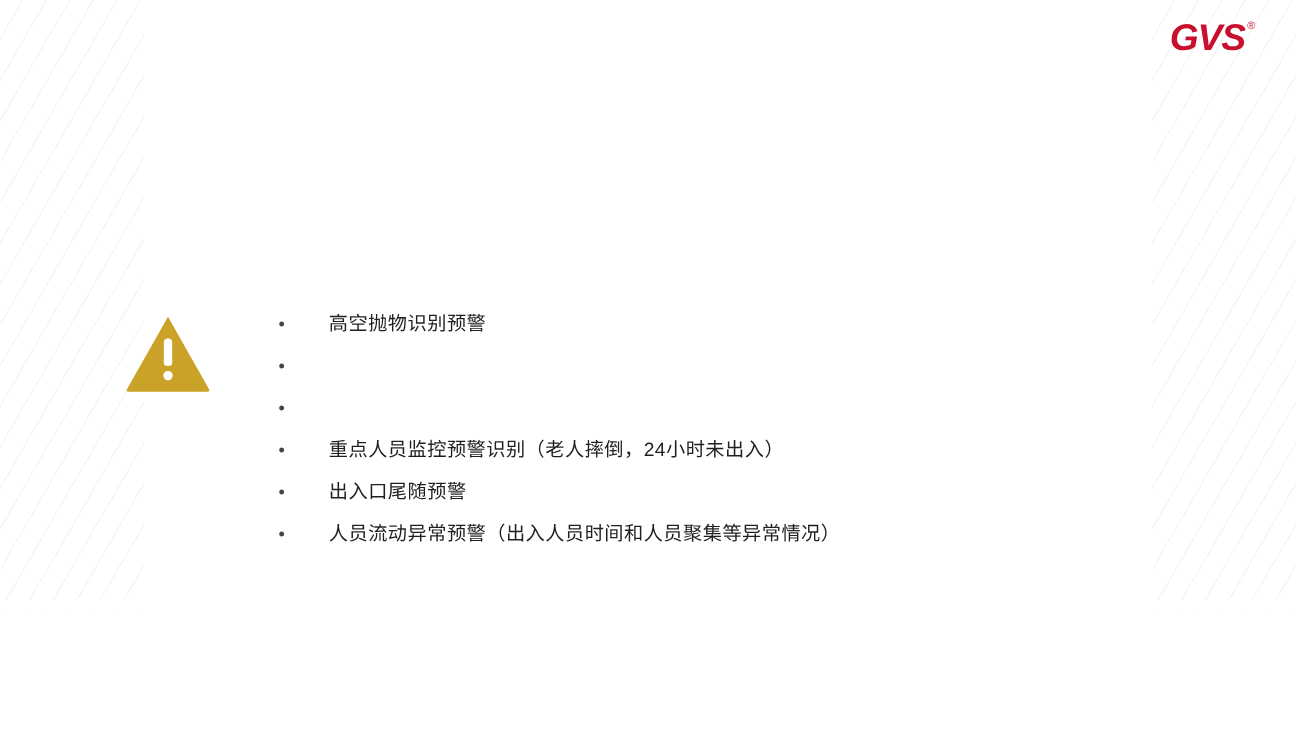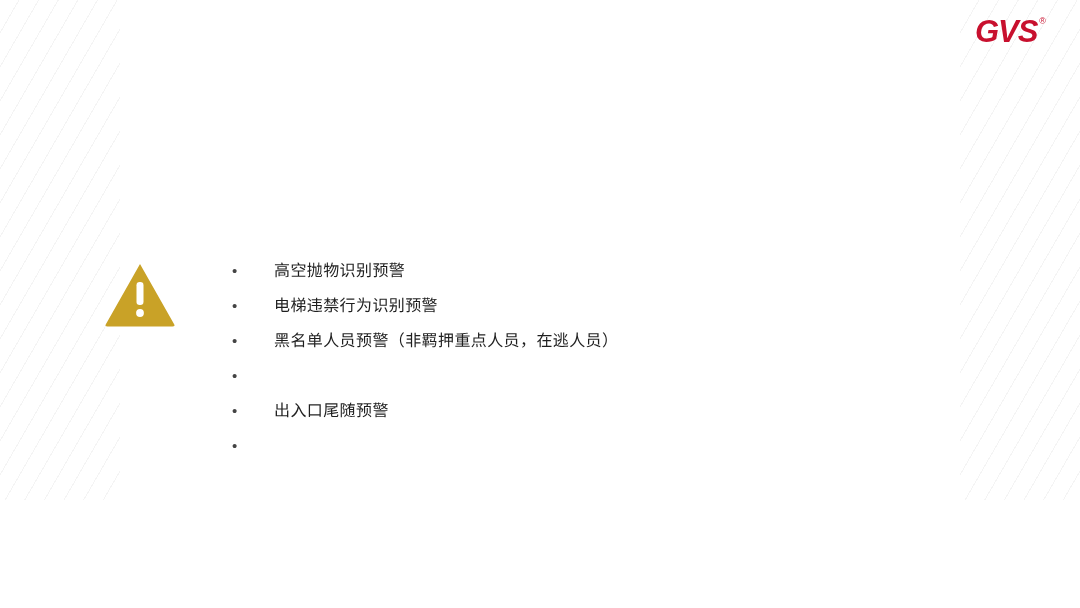--- a/index.html
+++ b/index.html
@@ -144,32 +144,32 @@
     </svg>
   </div>
 
   <div class="bullets">
     <div class="bullet">
       <span class="dot">•</span>
       <span class="text">高空抛物识别预警</span>
     </div>
     <div class="bullet">
       <span class="dot">•</span>
-      <span class="text">电梯违禁行为识别预警</span>
     </div>
     <div class="bullet">
       <span class="dot">•</span>
-      <span class="text">黑名单人员预警（非羁押重点人员，在逃人员）</span>
     </div>
     <div class="bullet">
       <span class="dot">•</span>
+      <span class="text">重点人员监控预警识别（老人摔倒，24小时未出入）</span>
     </div>
     <div class="bullet">
       <span class="dot">•</span>
       <span class="text">出入口尾随预警</span>
     </div>
     <div class="bullet">
       <span class="dot">•</span>
+      <span class="text">人员流动异常预警（出入人员时间和人员聚集等异常情况）</span>
     </div>
   </div>
 
   <div class="bottom-bar"></div>
 </div>
 
 </body></html>

